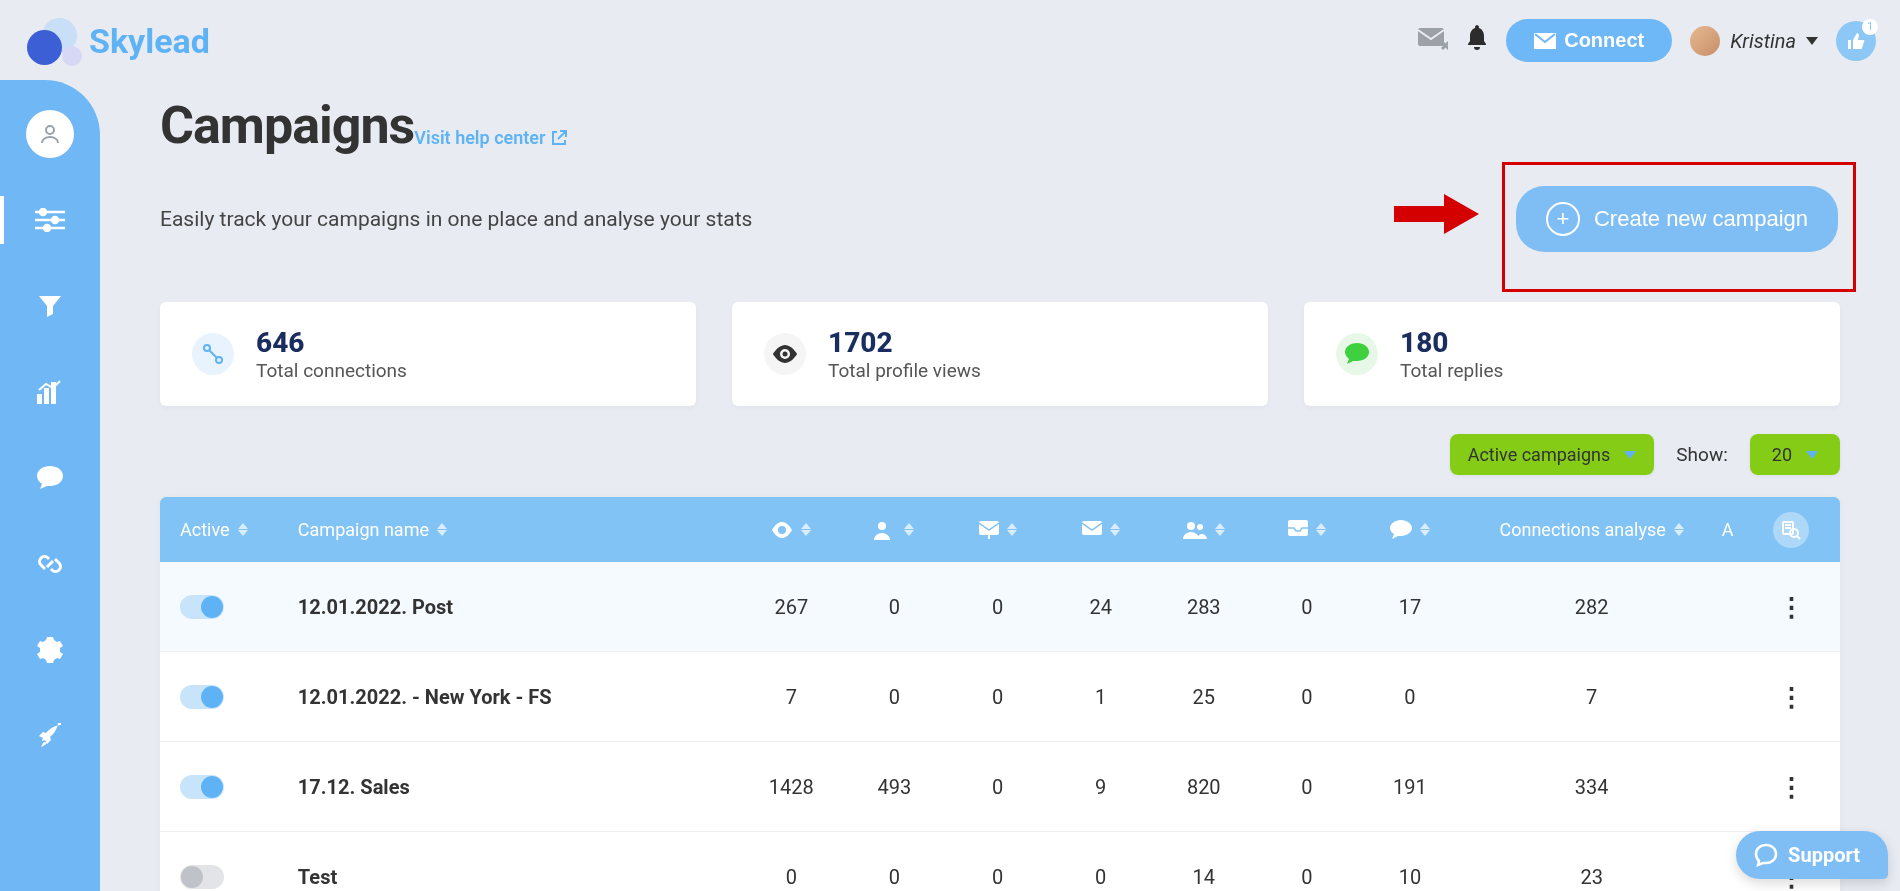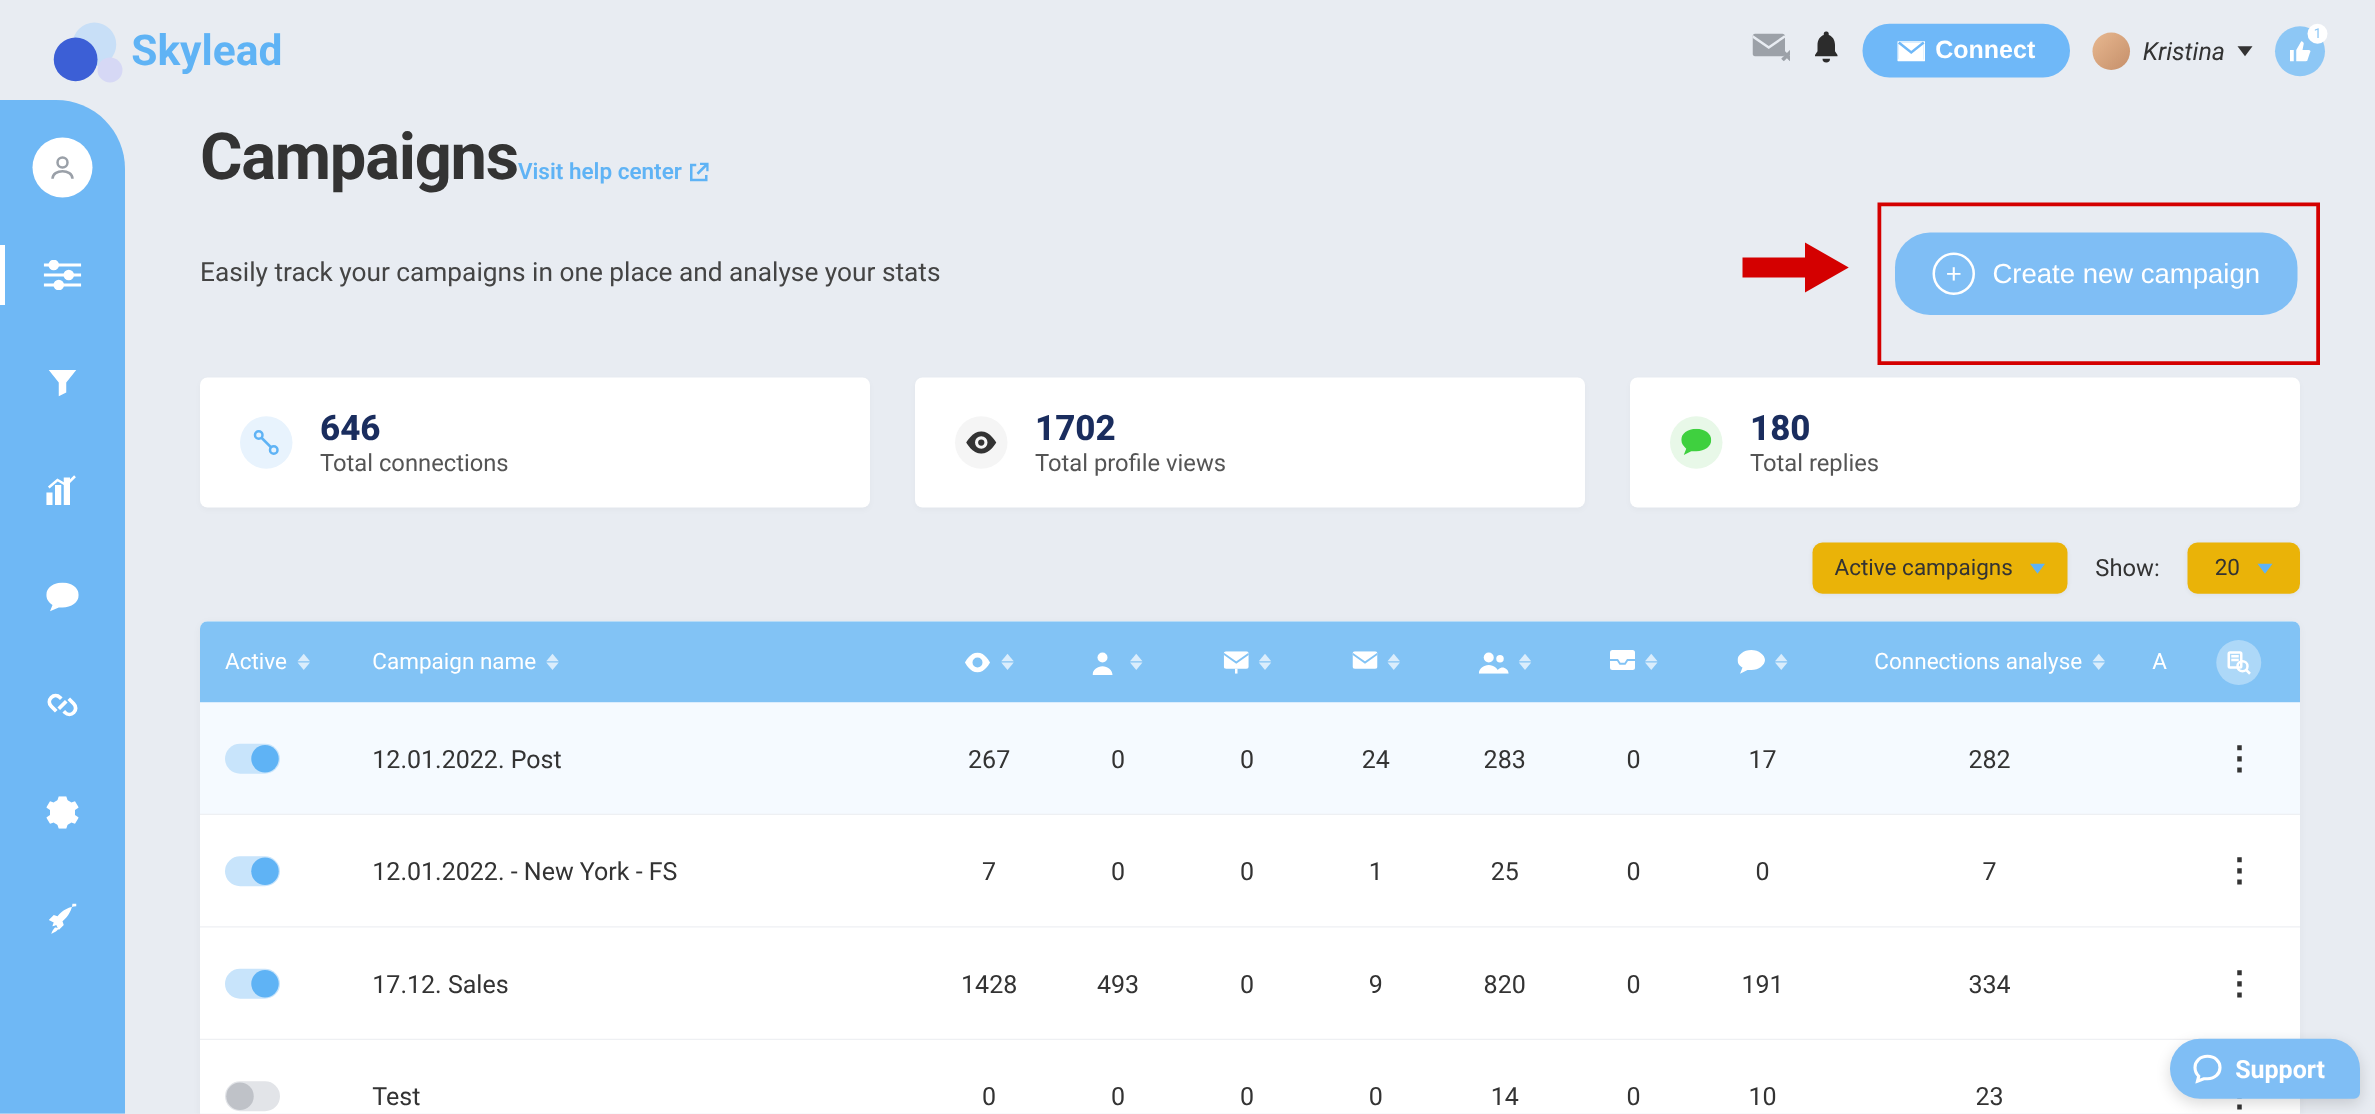--- a/index.html
+++ b/index.html
@@ -10,21 +10,21 @@
       height: 891px;
       overflow: hidden;
       position: relative;
     }
 
     
     .header {
       display: flex;
       align-items: center;
       justify-content: space-between;
-      padding: 18px 40px;
+      padding: 18px 24px;
       background: #e8ecf2;
     }
     .logo-area {
       display: flex;
       align-items: center;
       gap: 10px;
     }
     .logo-circles {
       position: relative;
       width: 55px;
@@ -101,21 +101,21 @@
     }
     .stat-icon { width: 42px; height: 42px; border-radius: 50%; display: flex; align-items: center; justify-content: center; font-size: 22px; }
     .stat-icon.conn { background: #e8f3fd; color: #5fb3f5; }
     .stat-icon.views { background: #f5f5f5; color: #333; }
     .stat-icon.replies { background: #e8f8e8; color: #3fd03f; }
     .stat-val { font-size: 28px; font-weight: 800; color: #1a2d5e; }
     .stat-label { font-size: 19px; color: #555; }
 
     
     .filter-row { display: flex; justify-content: flex-end; align-items: center; gap: 22px; margin-top: 28px; }
-    .dropdown { background: #eab308; border-radius: 8px; padding: 10px 18px; display: flex; align-items: center; gap: 14px; font-size: 18px; color: #333; cursor: pointer; box-shadow: 0 1px 4px rgba(0,0,0,0.05); }
+    .dropdown { background: #84cc16; border-radius: 8px; padding: 10px 18px; display: flex; align-items: center; gap: 14px; font-size: 18px; color: #333; cursor: pointer; box-shadow: 0 1px 4px rgba(0,0,0,0.05); }
     .dropdown .caret { width: 0; height: 0; border-left: 6px solid transparent; border-right: 6px solid transparent; border-top: 8px solid #5fb3f5; }
     .show-label { font-size: 19px; color: #333; }
 
     
     .table-wrap { margin-top: 22px; background: #fff; border-radius: 6px; overflow: hidden; box-shadow: 0 2px 8px rgba(0,0,0,0.04); position: relative; }
     .thead {
       background: #82c3f5; color: #fff; display: flex; align-items: center;
       padding: 0 20px; height: 65px; font-size: 18px;
     }
     .th { display: flex; align-items: center; gap: 8px; }
@@ -130,21 +130,21 @@
     .col-last   { width: 40px; }
     .col-actions{ width: 60px; justify-content: center; }
 
     .trow { display: flex; align-items: center; padding: 0 20px; height: 90px; font-size: 20px; color: #333; border-bottom: 1px solid #eef0f3; }
     .trow:first-of-type { background: #f5faff; }
     .td { display: flex; align-items: center; }
     .toggle { width: 44px; height: 24px; border-radius: 12px; background: #c8e4fb; position: relative; cursor: pointer; }
     .toggle.on::after { content:""; position:absolute; right:1px; top:1px; width:22px; height:22px; border-radius:50%; background:#5fb3f5; }
     .toggle.off { background: #e2e4e8; }
     .toggle.off::after { content:""; position:absolute; left:1px; top:1px; width:22px; height:22px; border-radius:50%; background:#bfc2c8; }
-    .cname { font-weight: 400; }
+    .cname { font-weight: 700; }
     .dots { font-size: 26px; font-weight: 800; color: #333; cursor: pointer; letter-spacing: -2px; line-height: 8px; }
 
     
     .support-btn {
       position: absolute; right: 12px; bottom: 12px;
       background: #7fbef5; color: #fff; border-radius: 30px 30px 6px 30px;
       padding: 12px 28px 12px 18px; font-size: 20px; font-weight: 700;
       display: flex; align-items: center; gap: 10px; cursor: pointer;
       box-shadow: 0 4px 12px rgba(0,0,0,0.15);
     }

